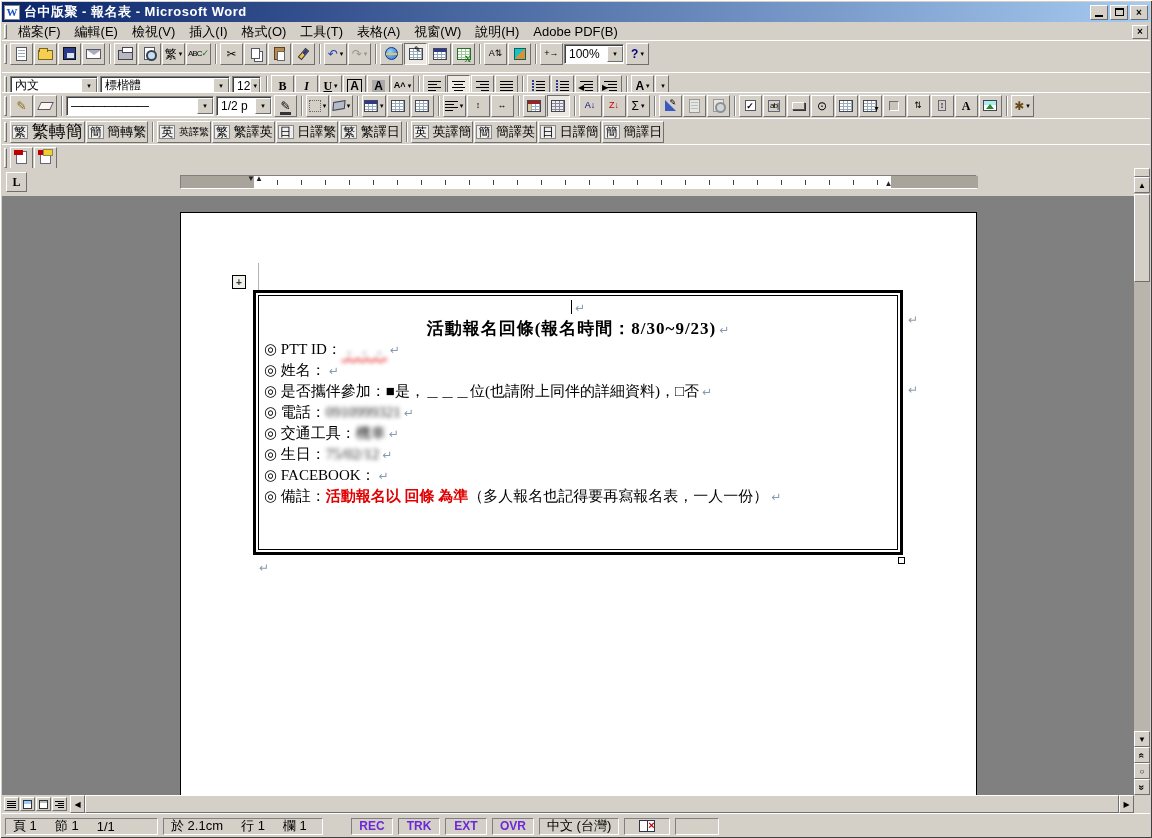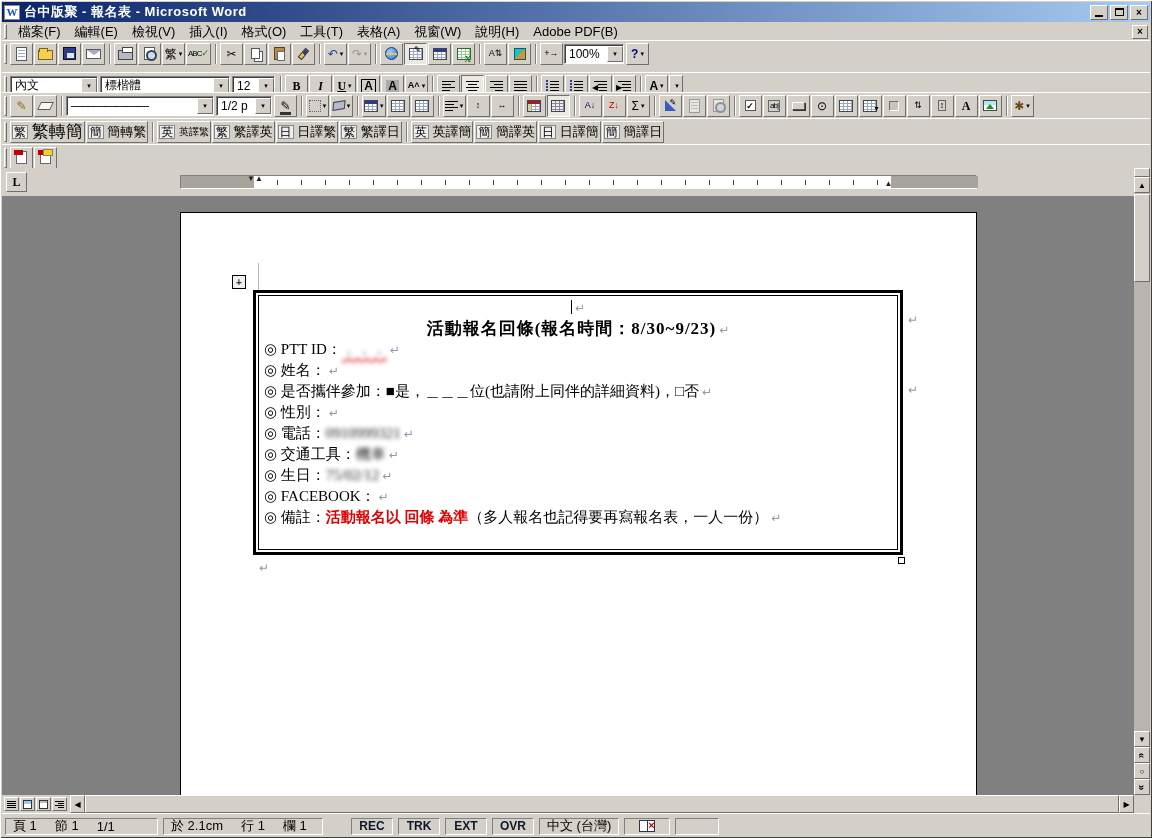--- a/index.html
+++ b/index.html
@@ -113,21 +113,21 @@
 .hscrollrow{position:absolute;left:2px;top:795px;width:1132px;height:18px;background:#b9b5ac;display:flex;align-items:center}
 .viewbtns{height:18px;background:#d4d0c8;display:flex;align-items:center;padding:0 2px}
 .vwbtn{width:15px;height:14px;margin-right:1px;display:flex;align-items:center;justify-content:center}
 .vwbtn .lines{width:9px;height:9px}
 .vwbtn .lines.f{background-size:9px 1px,9px 1px,9px 1px,9px 1px;background-position:0 1px,0 3px,0 5px,0 7px}
 .hthumb{flex:1;height:18px}
 .corner{position:absolute;right:2px;top:795px;width:16px;height:18px;background:#d4d0c8}
 
 .statusbar{position:absolute;left:2px;top:813px;width:1148px;height:23px;background:#d4d0c8;border-top:1px solid #fff;display:flex;align-items:center;font-size:13px;padding:2px 3px 0 3px;gap:5px}
 .spanel{height:17px;display:flex;align-items:center;padding:2px 7px;gap:18px;border:1px solid;border-color:#808080 #fff #fff #808080;white-space:nowrap}
-.mode{height:17px;width:42px;display:flex;align-items:center;justify-content:center;border:1px solid;border-color:#808080 #fff #fff #808080;color:#0f172a;font-weight:bold;font-size:12px}
+.mode{height:17px;width:42px;display:flex;align-items:center;justify-content:center;border:1px solid;border-color:#808080 #fff #fff #808080;color:#6d28d9;font-weight:bold;font-size:12px}
 .book{width:16px;height:12px;background:#fff;border:1px solid #334;position:relative}
 .book:after{content:"";position:absolute;left:7px;top:0;width:1px;height:10px;background:#334}
 .bookx{position:absolute;left:8px;top:-2px;color:#c00000;font-weight:bold;font-size:11px}
 </style>
 </head>
 <body>
 
 <div class="titlebar">
   <span class="appicon">W</span>
   <span class="titletext">台中版聚 - 報名表 - Microsoft Word</span>
@@ -257,21 +257,21 @@
       <span class="dbtn raised">
         <span>▾</span>
       </span>
     </span>
   <span class="combo" style="width:130px">
       <span>標楷體</span>
       <span class="dbtn raised">
         <span>▾</span>
       </span>
     </span>
-  <span class="combo" style="width:43px">
+  <span class="combo" style="width:29px">
       <span>12</span>
       <span class="dbtn raised">
         <span>▾</span>
       </span>
     </span>
   <span class="sep"></span>
   <span class="tbtn">
       <span class="gl" style="font-weight:bold;font-family:'Liberation Serif',serif">B</span>
     </span>
   <span class="tbtn">
@@ -496,21 +496,20 @@
   <div class="page">
     <span class="movehandle">+</span>
     <span class="vbound"></span>
     <div class="formbox">
       <div class="formboxin">
         <div class="dl ctr"><span class="caret"></span><span class="pm">↵</span></div>
         <div class="dl ctr"><span class="doctitle">活動報名回條(報名時間：8/30~9/23)</span><span class="pm">↵</span></div>
         <div class="dl"><span>◎</span> <span>PTT ID：</span><span class="obsc missp">．．．</span><span class="pm">↵</span></div>
         <div class="dl"><span>◎</span> <span>姓名：</span><span class="pm">↵</span></div>
         <div class="dl"><span>◎</span> <span>是否攜伴參加：</span><span>■是，＿＿＿位(也請附上同伴的詳細資料)，□否</span><span class="pm">↵</span></div>
-        <div class="dl"><span>◎</span> <span>性別：</span><span class="pm">↵</span></div>
         <div class="dl"><span>◎</span> <span>電話：</span><span class="obsc">0910999321</span><span class="pm">↵</span></div>
         <div class="dl"><span>◎</span> <span>交通工具：</span><span class="obsc">機車</span><span class="pm">↵</span></div>
         <div class="dl"><span>◎</span> <span>生日：</span><span class="obsc">75/02/12</span><span class="pm">↵</span></div>
         <div class="dl"><span>◎</span> <span>FACEBOOK：</span><span class="pm">↵</span></div>
         <div class="dl"><span>◎</span> <span>備註：</span><span class="redtxt">活動報名以 回條 為準</span><span>（多人報名也記得要再寫報名表，一人一份）</span><span class="pm">↵</span></div>
       </div>
     </div>
     <span class="resizeh"></span>
     <span class="rowmark" style="left:727px;top:100px">↵</span>
     <span class="rowmark" style="left:727px;top:170px">↵</span>

